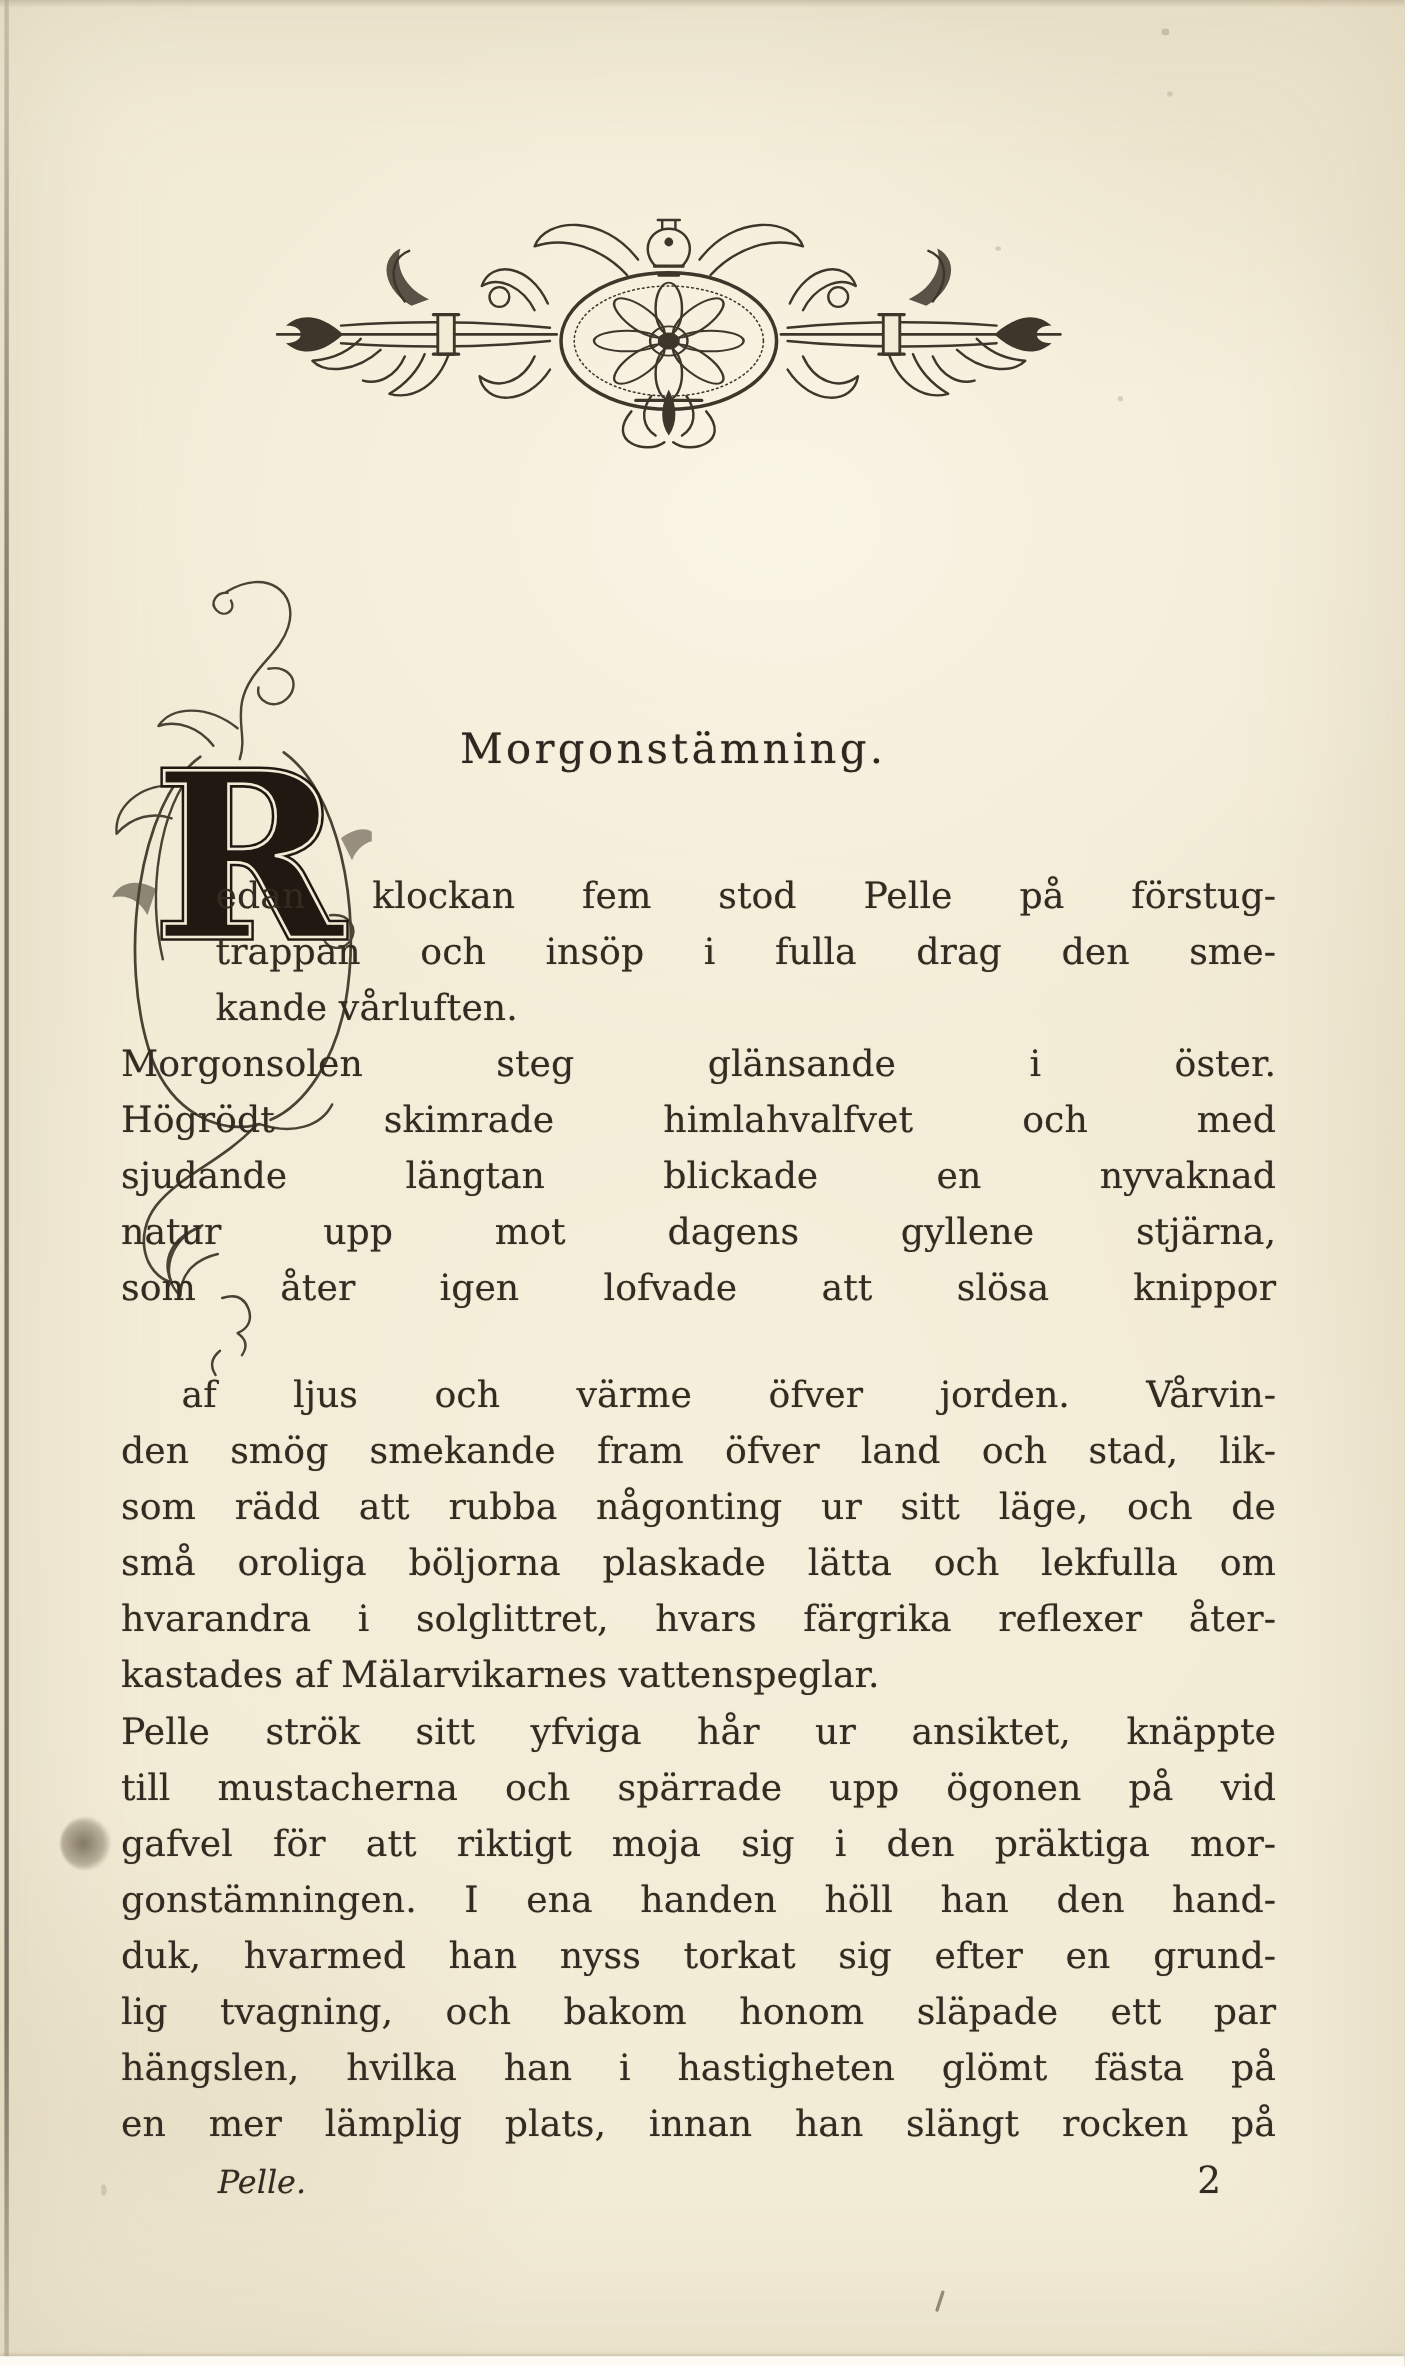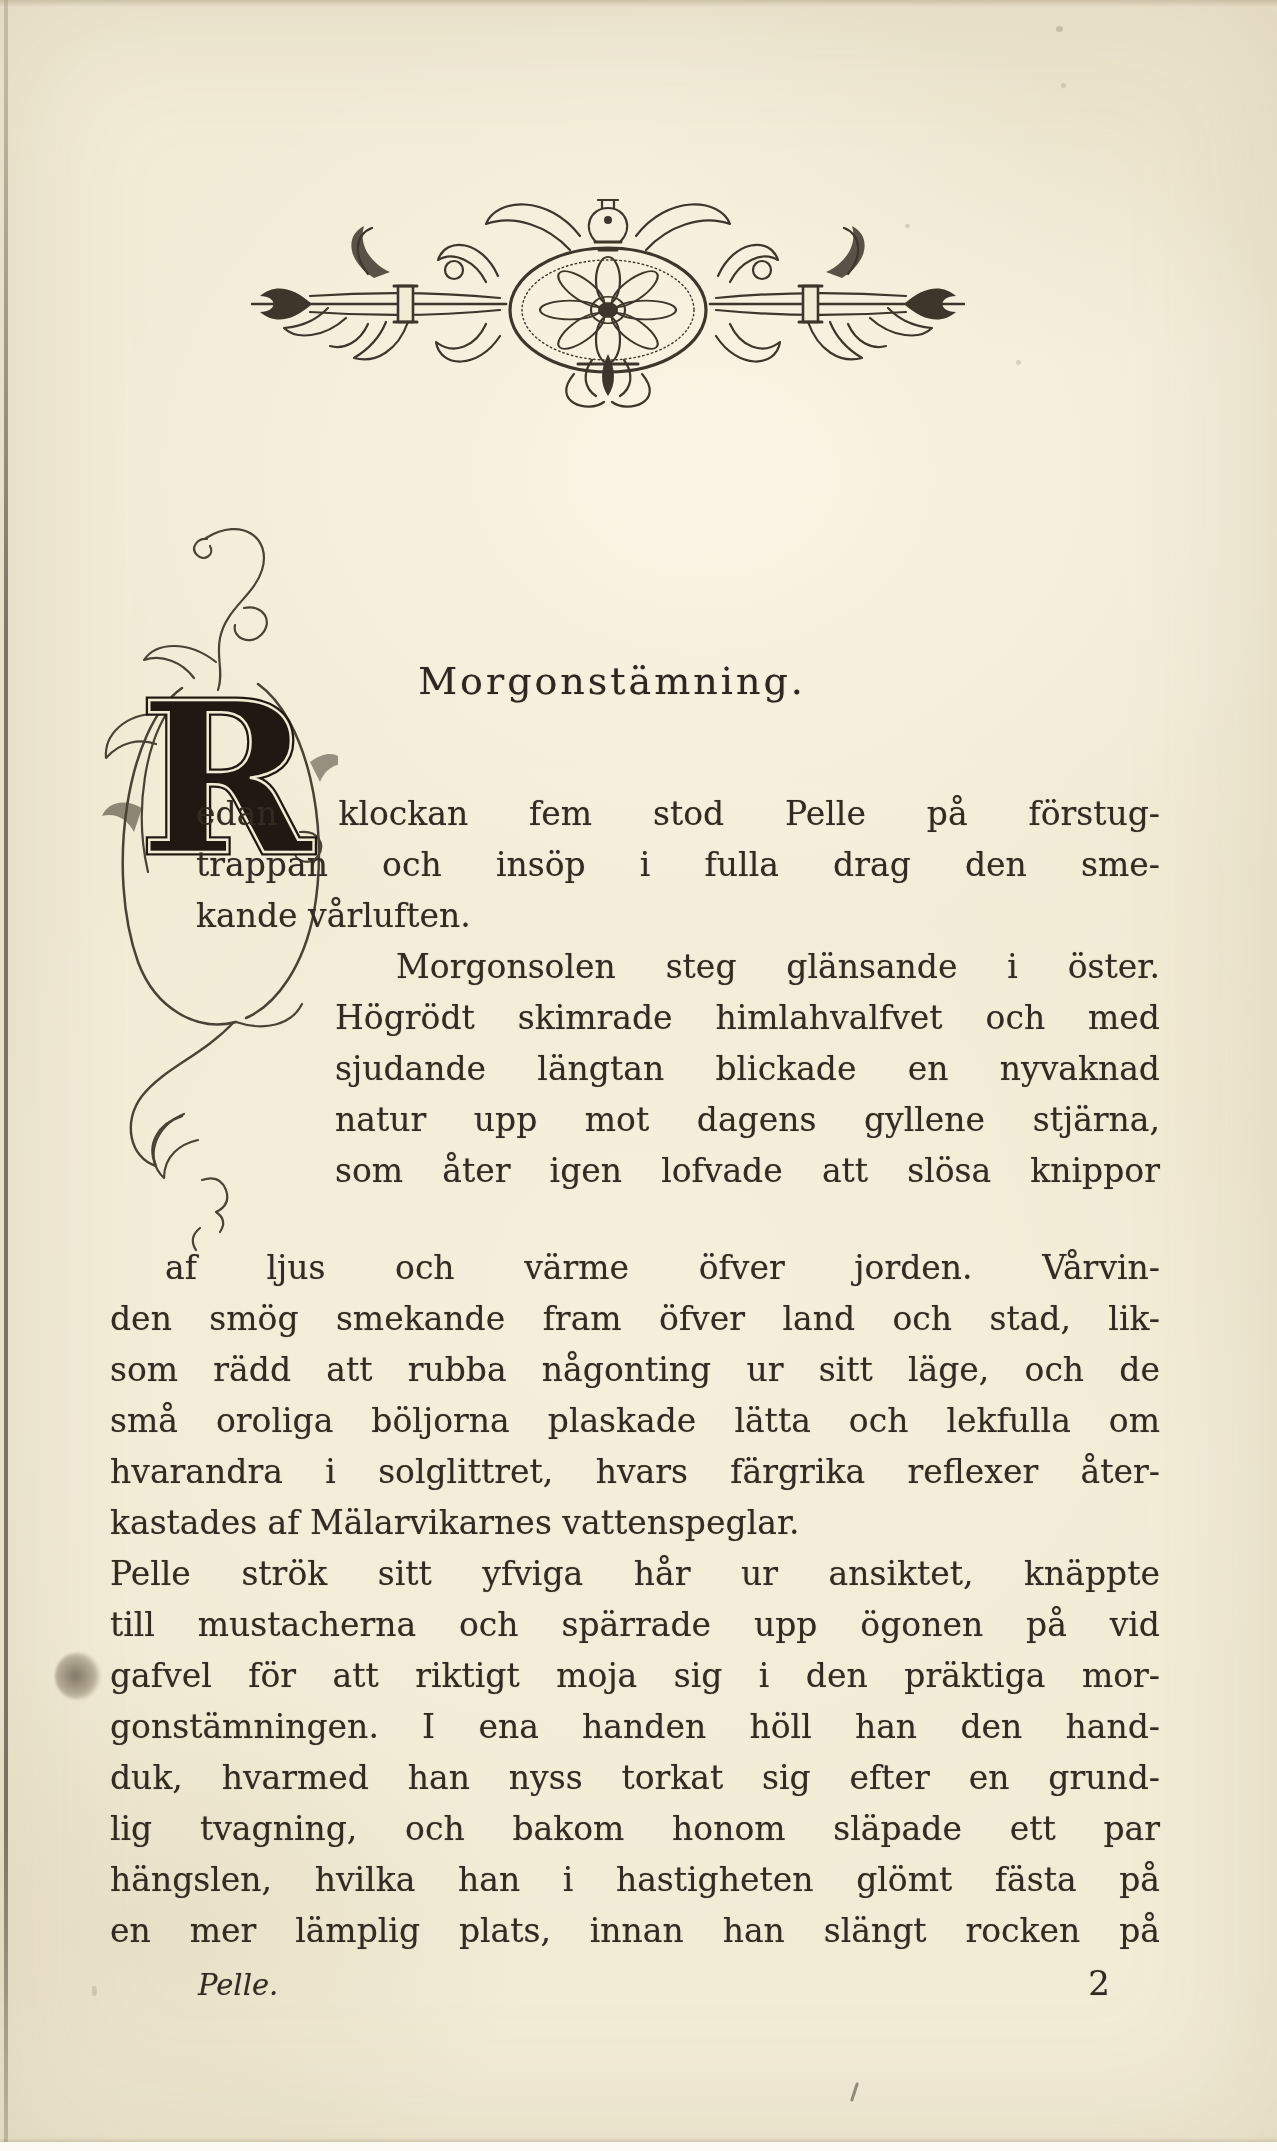--- a/index.html
+++ b/index.html
@@ -40,22 +40,22 @@
   
   .header-orn{position:absolute;left:247px;top:178px;}
   .initial-orn{position:absolute;left:86px;top:512px;}
 
   
   .text-block{position:absolute;left:110px;top:788px;width:1050px;
     font-size:33px;color:#332b21;text-shadow:0 0 1px rgba(51,43,33,.38);}
   .line{height:51px;line-height:51px;}
   .j{text-align:justify;text-align-last:justify;}
   .g1{margin-left:86px;}
-  .g2{margin-left:286px;}
-  .g3{margin-left:225px;}
+  .g2{}
+  .g3{}
   .g4{margin-left:55px;margin-top:46px;}
   .gi{}
 
   .footer{display:flex;align-items:baseline;margin-top:7px;line-height:40px;gap:28px;}
   .catchword{margin-left:88px;font-style:italic;font-size:29px;}
   .pagenum{margin-left:auto;margin-right:50px;font-size:34px;}
 
   
   .ink-spot{position:absolute;left:55px;top:1652px;width:46px;height:48px;border-radius:50%;
     background:radial-gradient(circle at 45% 50%, rgba(88,78,60,.72), rgba(112,100,78,.42) 55%, transparent 74%);

